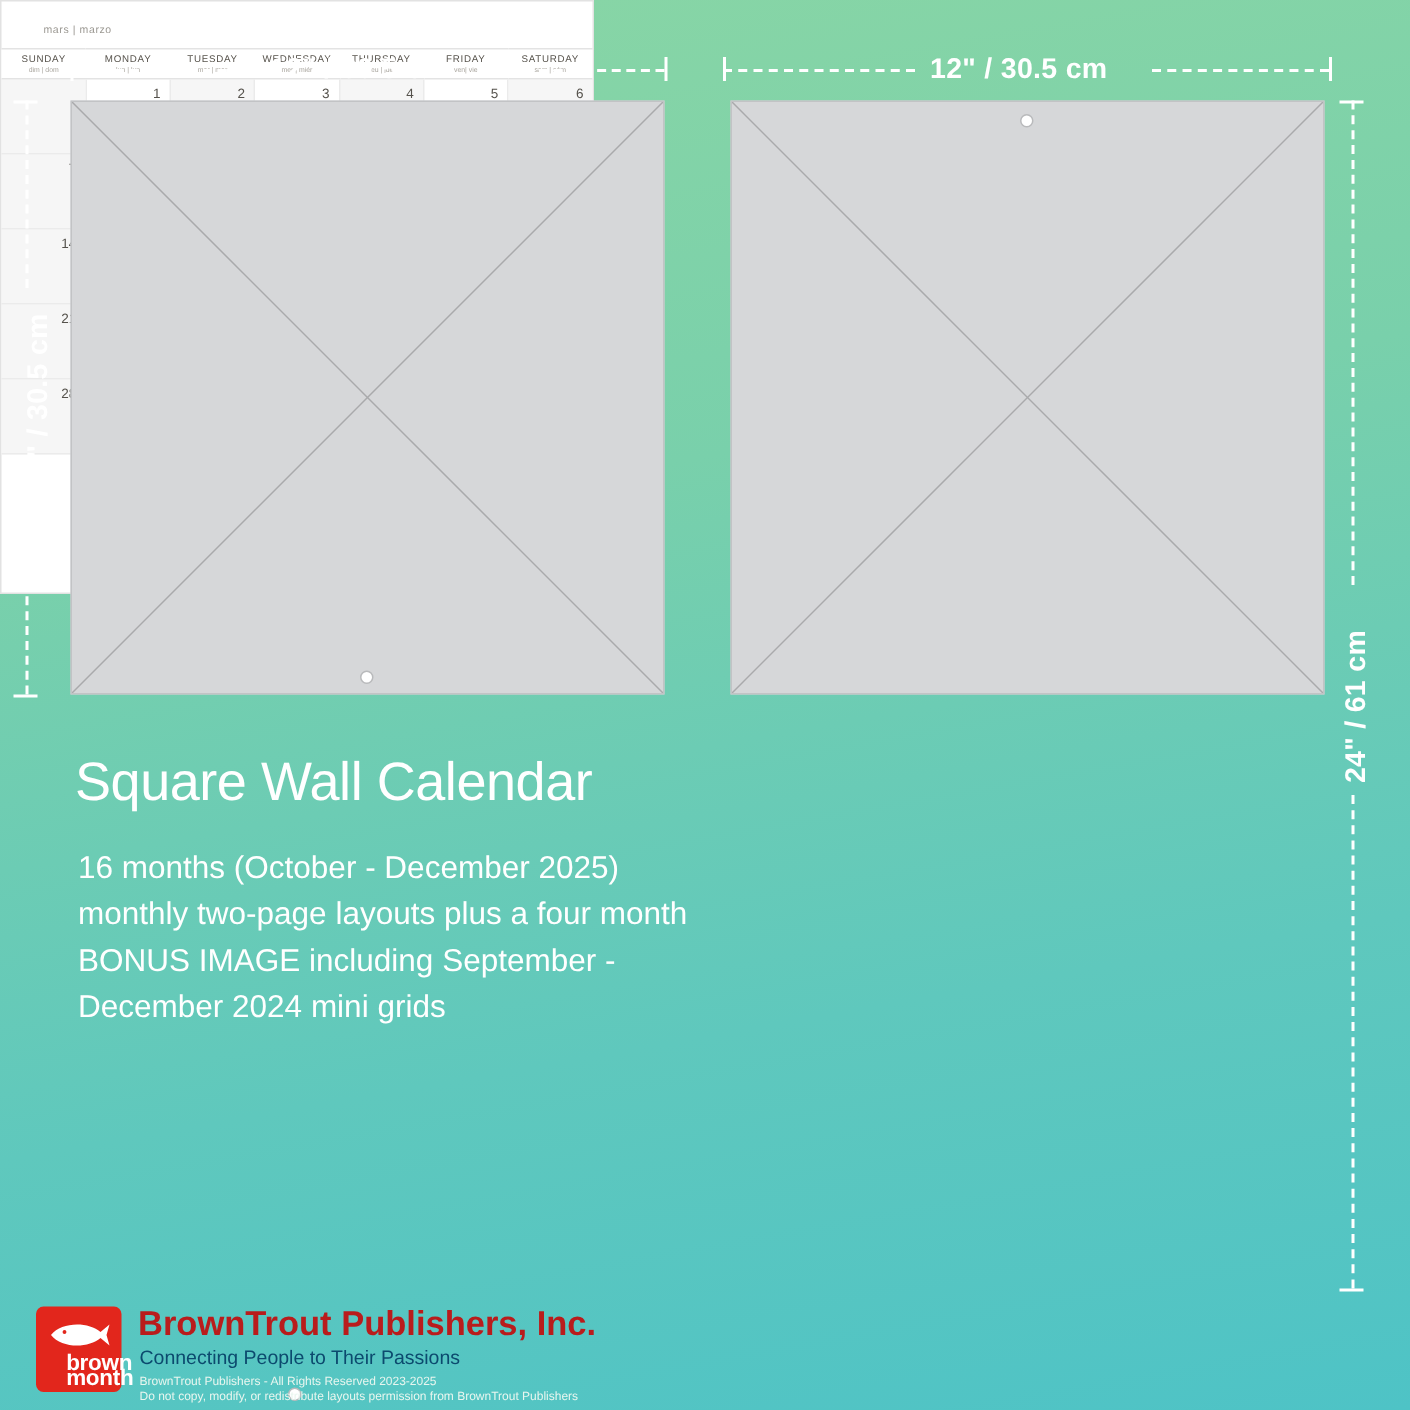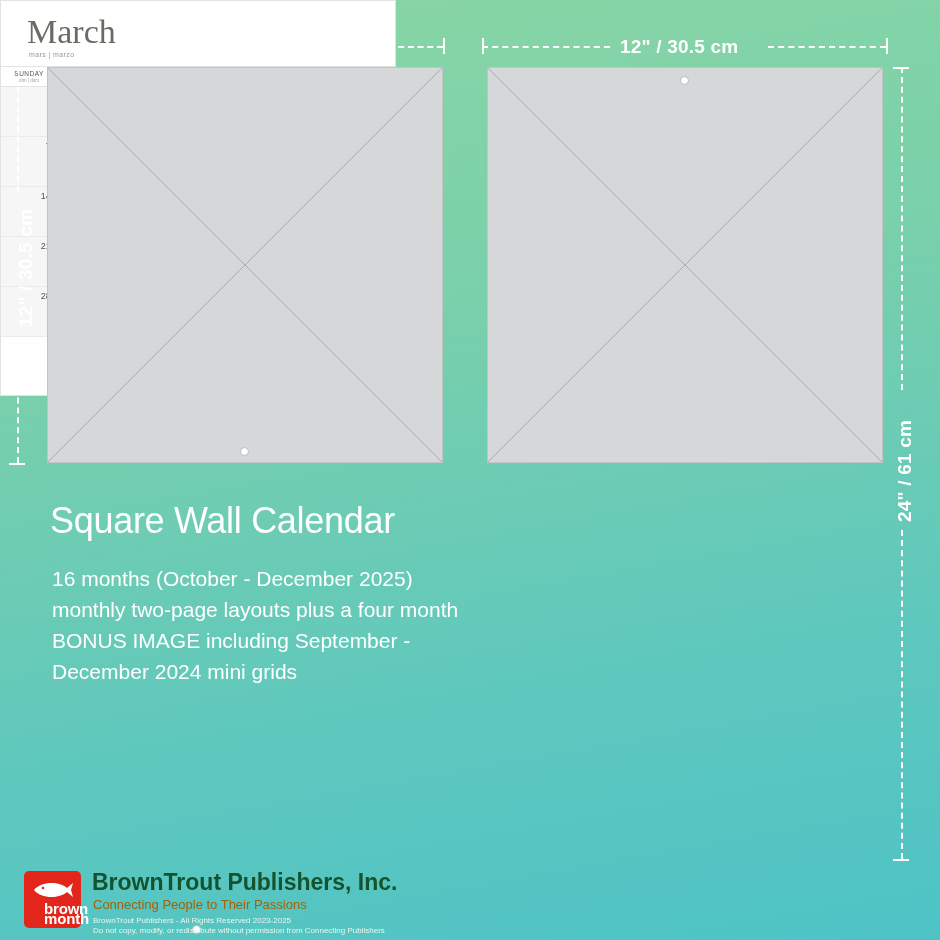--- a/index.html
+++ b/index.html
@@ -172,28 +172,28 @@
     font-size: 15px;
     font-weight: bold;
     line-height: 10px;
     text-align: left;
     letter-spacing: -.2px;
     margin-left: 28px;
   }
   #pub-name {
     position: absolute;
     left: 92px; bottom: 44px;
-    color: #14532d;
+    color: #b91c1c;
     font-size: 23px;
     font-weight: bold;
   }
   #tagline {
     position: absolute;
     left: 93px; bottom: 28px;
-    color: #a16207;
+    color: #0c4a6e;
     font-size: 13px;
   }
   #legal1 {
     position: absolute;
     left: 93px; bottom: 15px;
     color: #e8f6ef;
     font-size: 8px;
   }
   #legal2 {
     position: absolute;
@@ -227,21 +227,20 @@
 
 <div class="panel" id="right-top-panel">
   <svg class="diag" viewBox="0 0 396 396" preserveAspectRatio="none">
     <line x1="0" y1="0" x2="396" y2="396" stroke="#a9aaac" stroke-width="1"></line>
     <line x1="396" y1="0" x2="0" y2="396" stroke="#a9aaac" stroke-width="1"></line>
   </svg>
   <div class="grommet" style="left:192px; top:8px;"></div>
 </div>
 
 <div id="right-grid-panel">
-  <div class="month-title">March</div>
   <div class="month-sub">mars | marzo</div>
 
   <table class="cal">
     <thead>
       <tr>
         <th>
           <span class="dow">SUNDAY</span>
           <span class="dow2">dim | dom</span>
         </th>
         <th>
@@ -343,14 +342,14 @@
       <circle cx="12" cy="9" r="1.3" fill="#e2261c"></circle>
     </svg>
     <div class="logo-txt">
       <span>brown</span><br>
       <span>month</span>
     </div>
   </div>
   <div id="pub-name">BrownTrout Publishers, Inc.</div>
   <div id="tagline">Connecting People to Their Passions</div>
   <div id="legal1">BrownTrout Publishers - All Rights Reserved 2023-2025</div>
-  <div id="legal2">Do not copy, modify, or redistribute without permission from Connecting Publishers</div>
+  <div id="legal2">Do not copy, modify, or redistribute layouts permission from BrownTrout Publishers</div>
 </div>
 
 </body></html>

